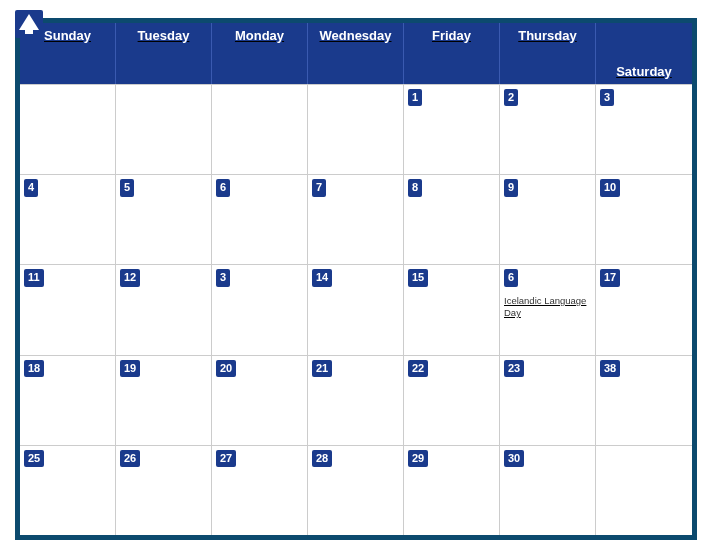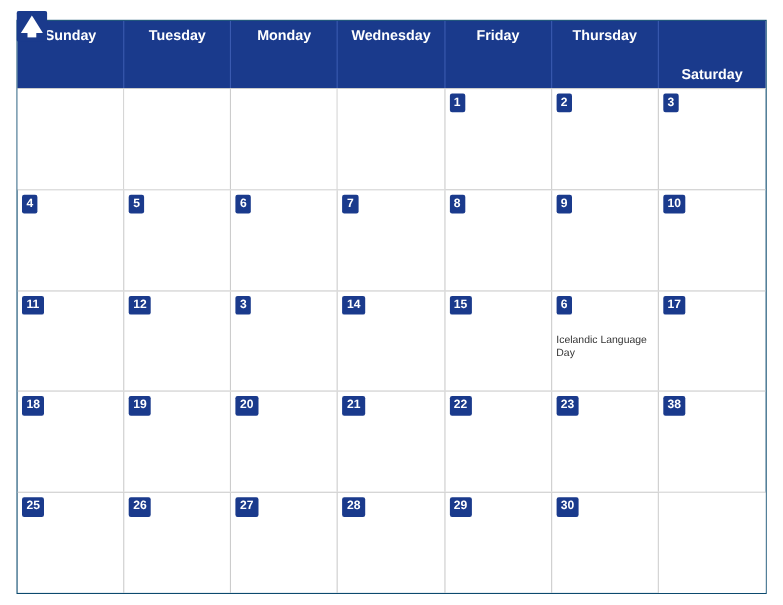--- a/index.html
+++ b/index.html
@@ -61,21 +61,22 @@
       position: absolute;
       right: 0;
       top: 0;
       font-size: 14px;
       color: #333;
     }
     .calendar-grid {
       flex: 1;
       display: flex;
       flex-direction: column;
-      border: 1px solid #0c4a6e;
+      border: 5px solid #0c4a6e;
+      text-decoration: underline;
     }
     .day-headers {
       display: grid;
       grid-template-columns: repeat(7, 1fr);
       background-color: #1a3a8c;
     }
     .day-header {
       color: #fff;
       text-align: center;
       padding: 5px 2px;
@@ -116,21 +117,21 @@
       border-radius: 2px;
       font-weight: bold;
       line-height: 1.4;
     }
     .day-cell.empty {
       background: #fff;
     }
     .event-text {
       font-size: 9.5px;
       color: #333;
-      margin-top: 18px;
+      margin-top: 8px;
       line-height: 1.3;
     }
   </style>
 </head>
 <body>
 
 <div class="calendar-container">
   <div class="header">
     <div class="logo">
       <svg class="logo-icon" viewBox="0 0 28 28">

